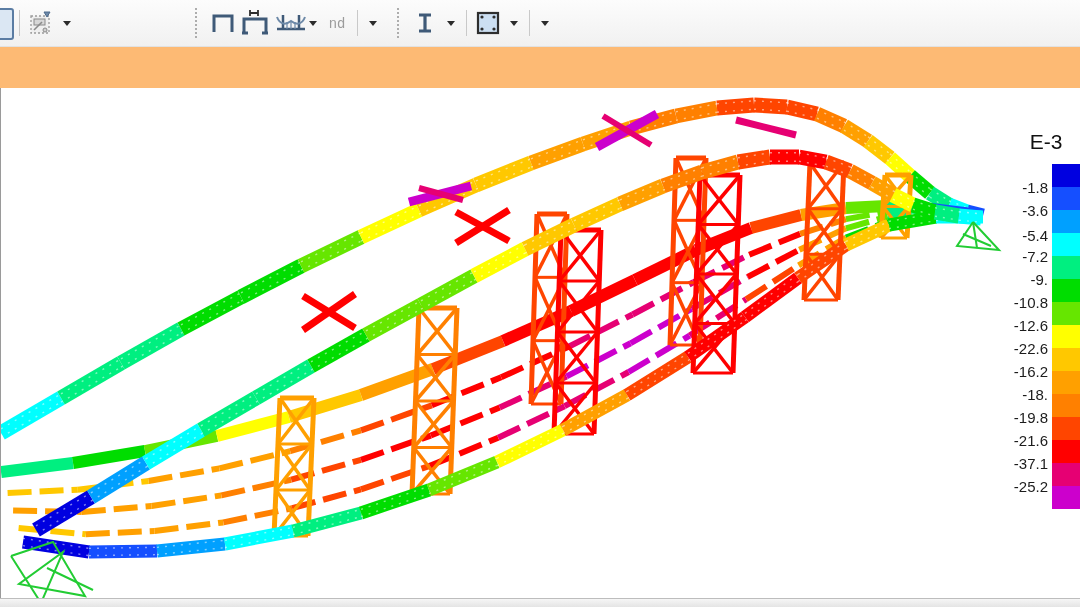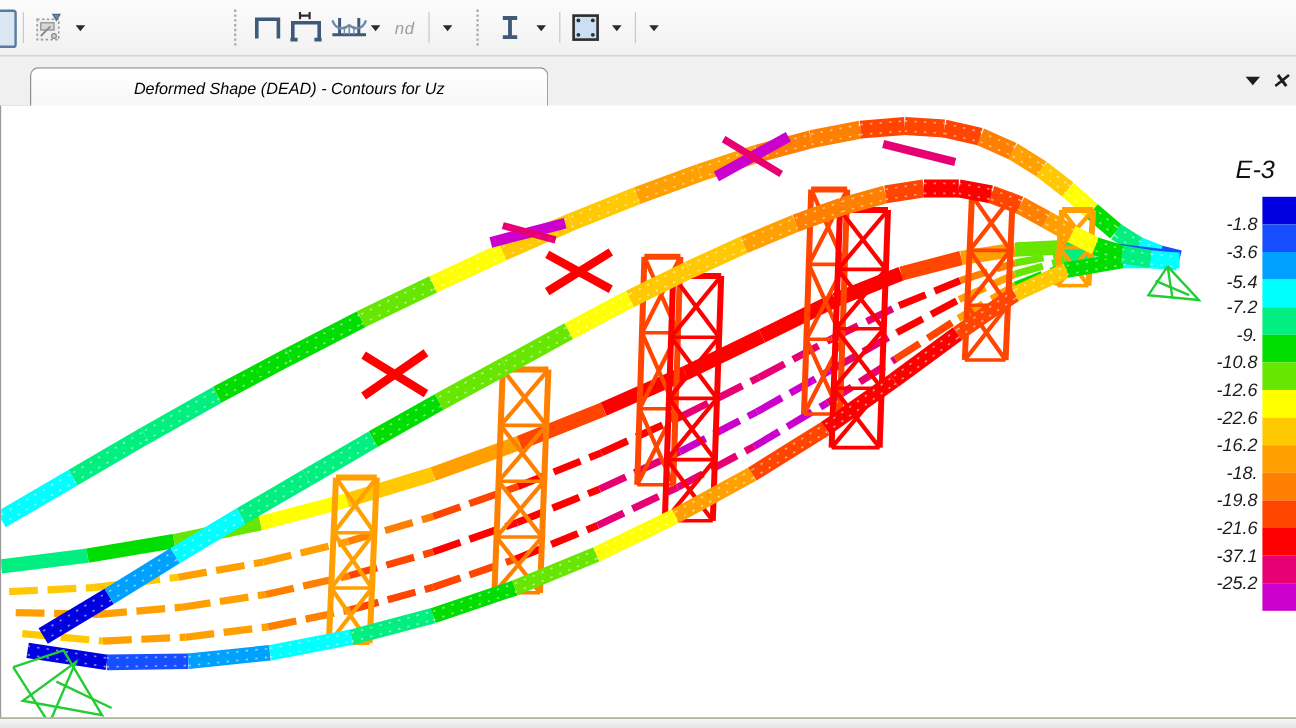--- a/index.html
+++ b/index.html
@@ -1,17 +1,17 @@
 <!DOCTYPE html>
 <html><head>
 <meta charset="utf-8">
 <style>
   html,body{margin:0;padding:0;background:#fff;}
-  #app{position:relative;width:1080px;height:607px;overflow:hidden;background:#4d7c0f;
-       font-family:"Liberation Sans",sans-serif;font-style:italic;-webkit-font-smoothing:antialiased;}
+  #app{position:relative;width:1080px;height:607px;overflow:hidden;background:#fdba74;
+       font-family:"Liberation Sans",sans-serif;-webkit-font-smoothing:antialiased;}
 
   
   .toolbar{position:absolute;left:0;top:0;width:1080px;height:46px;
            background:linear-gradient(#fcfcfc,#f1f1f1);border-bottom:1px solid #e2e2e2;
            display:flex;align-items:center;}
   .tbtn{height:34px;min-width:30px;display:flex;align-items:center;justify-content:center;
         border-radius:3px;margin:0 1px;}
   .sep{width:1px;height:26px;background:#c9c9c9;margin:0 5px;}
   .grip{width:4px;height:30px;margin:0 6px;border-left:2px dotted #adadad;}
   .caret{width:0;height:0;border-left:4px solid transparent;border-right:4px solid transparent;
@@ -111,29 +111,20 @@
           <circle cx="21" cy="9" r="1.6" fill="#2e2e2e"></circle>
         <circle cx="9" cy="21" r="1.6" fill="#2e2e2e"></circle>
           <circle cx="21" cy="21" r="1.6" fill="#2e2e2e"></circle>
       </svg>
     </div>
     <div class="caret"></div>
     <div class="sep"></div>
     <div class="caret"></div>
   </div>
 
-  <div class="tabstrip">
-    <div class="tab">
-      <span>Deformed Shape (DEAD) - Contours for Uz</span>
-    </div>
-    <div class="tab-controls">
-      <div class="tab-drop"></div>
-      <div class="tab-close">✕</div>
-    </div>
-  </div>
 
   <div class="canvas">
     <svg id="bridge" width="1080" height="510" viewBox="0 88 1080 510">
         <line x1="0" y1="433" x2="60" y2="398" stroke="#00ffff" stroke-width="15" stroke-linecap="butt"></line>
         <line x1="60" y1="398" x2="120" y2="363" stroke="#00ef80" stroke-width="15" stroke-linecap="butt"></line>
         <line x1="120" y1="363" x2="180" y2="329" stroke="#00ef80" stroke-width="15" stroke-linecap="butt"></line>
         <line x1="180" y1="329" x2="240" y2="297" stroke="#00dd00" stroke-width="15" stroke-linecap="butt"></line>
         <line x1="240" y1="297" x2="300" y2="266" stroke="#00dd00" stroke-width="15" stroke-linecap="butt"></line>
         <line x1="300" y1="266" x2="360" y2="237" stroke="#66e600" stroke-width="15" stroke-linecap="butt"></line>
         <line x1="360" y1="237" x2="418" y2="210" stroke="#ffff00" stroke-width="15" stroke-linecap="butt"></line>

